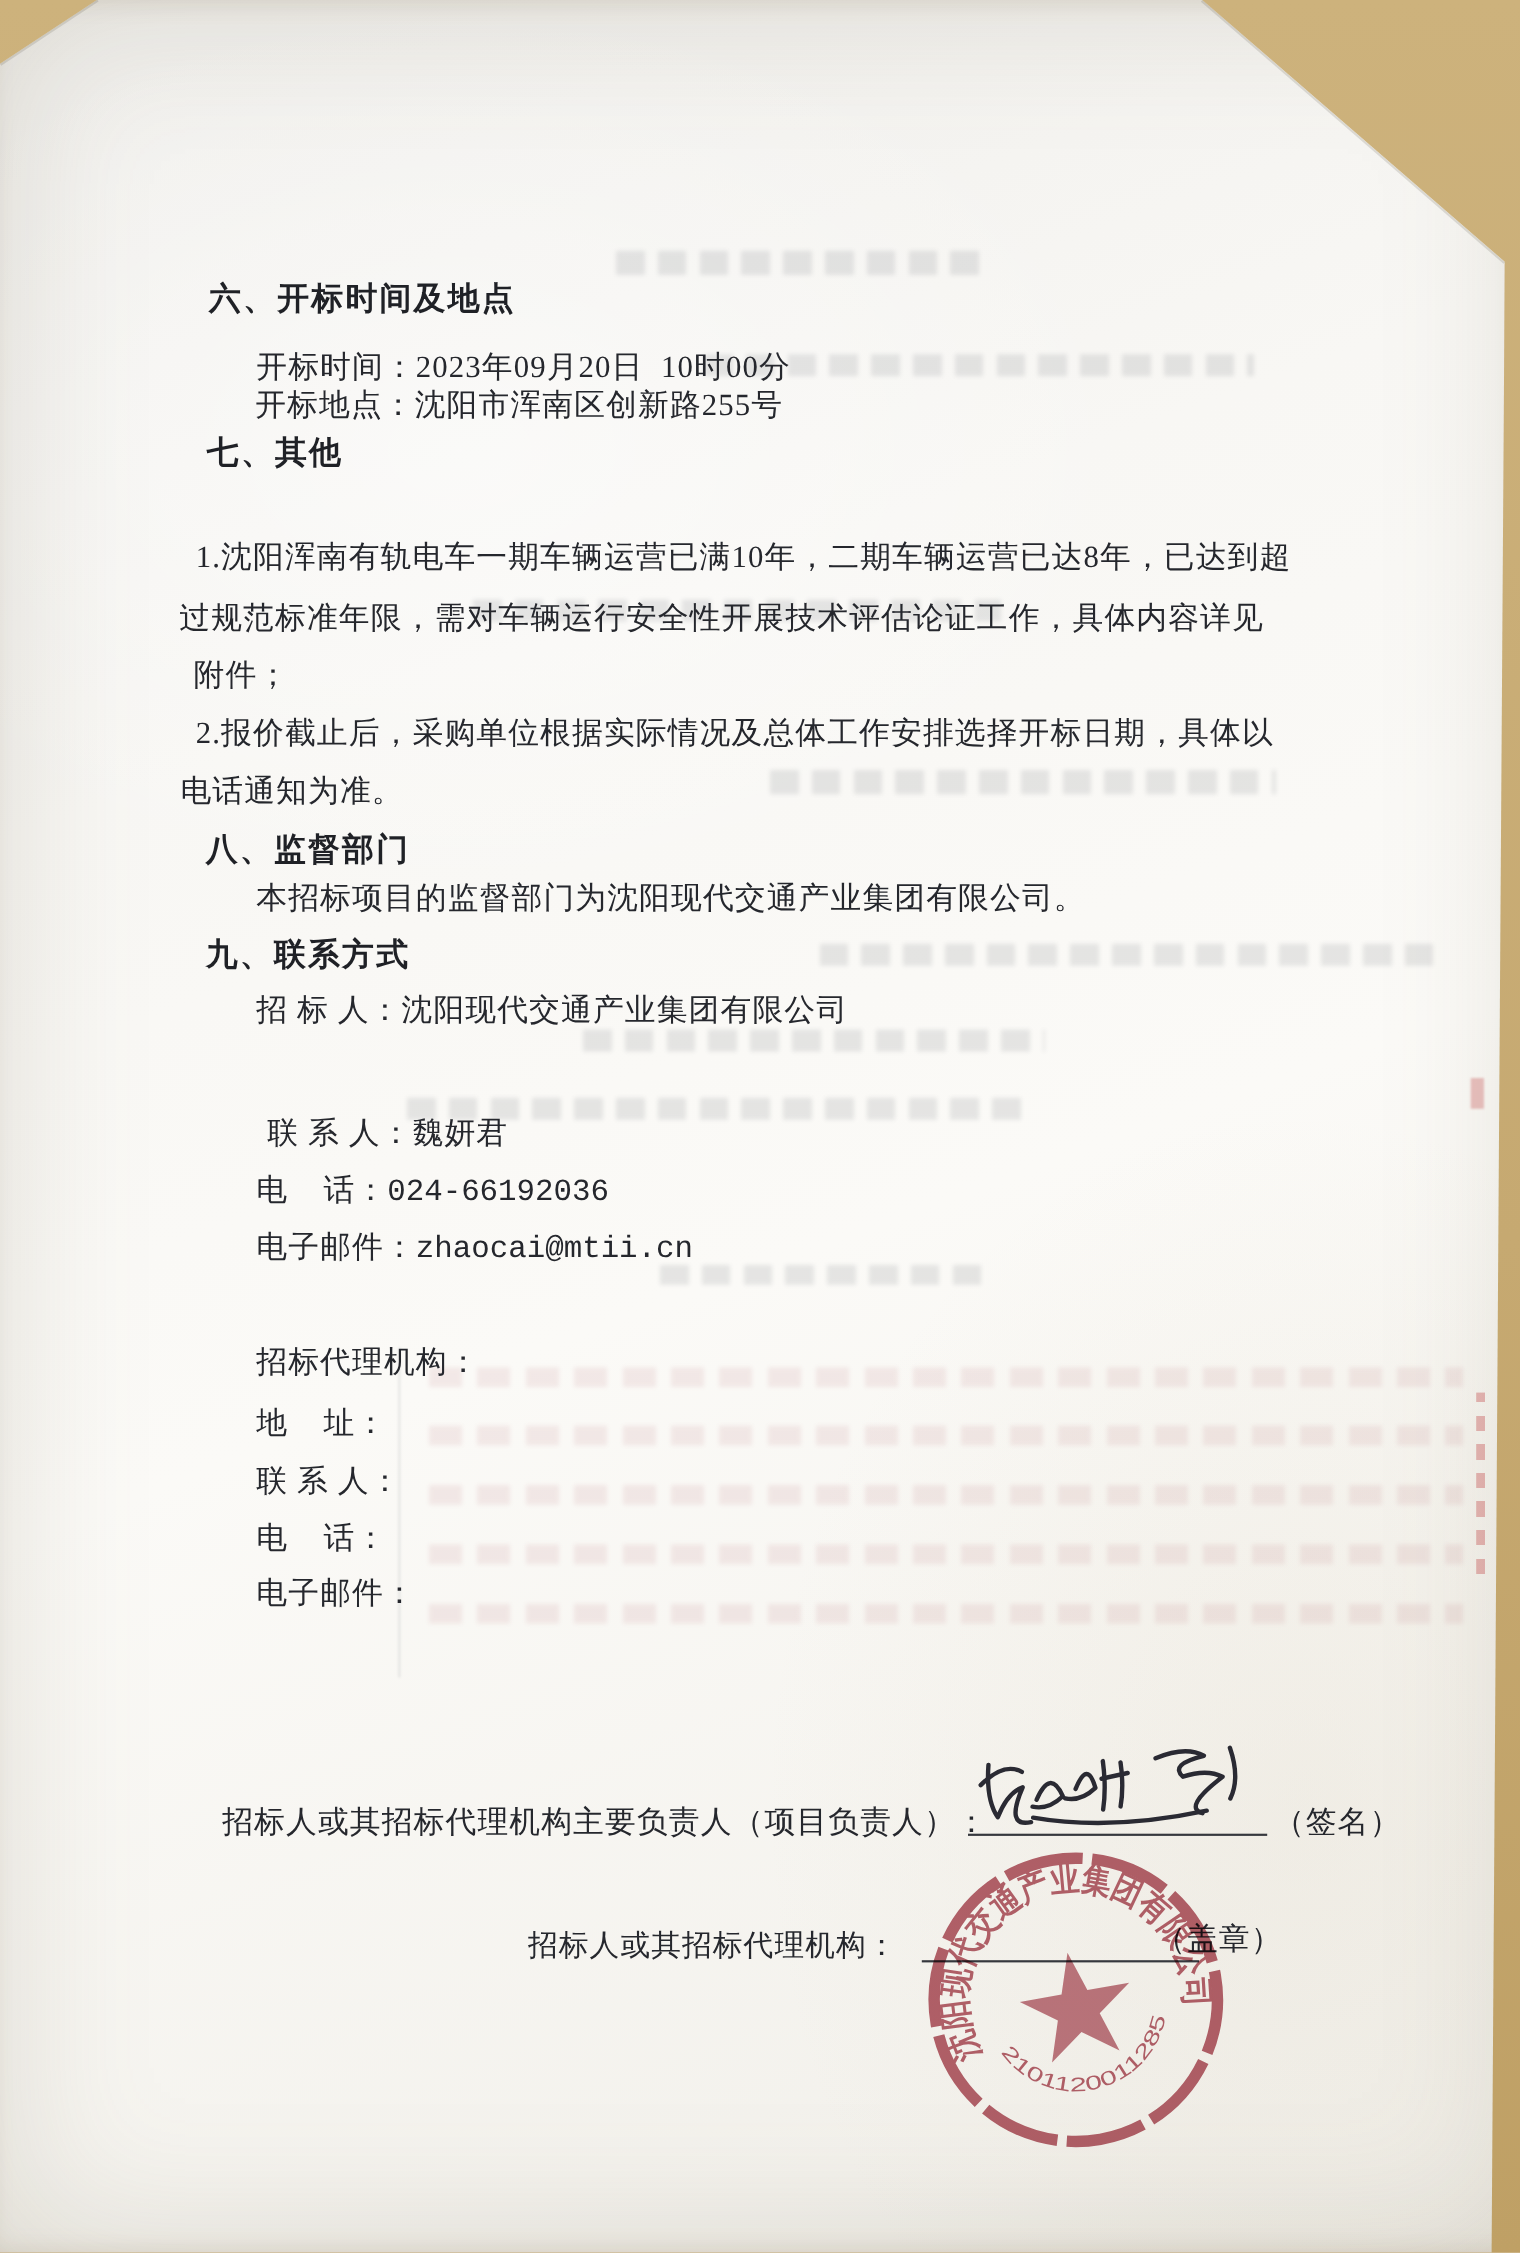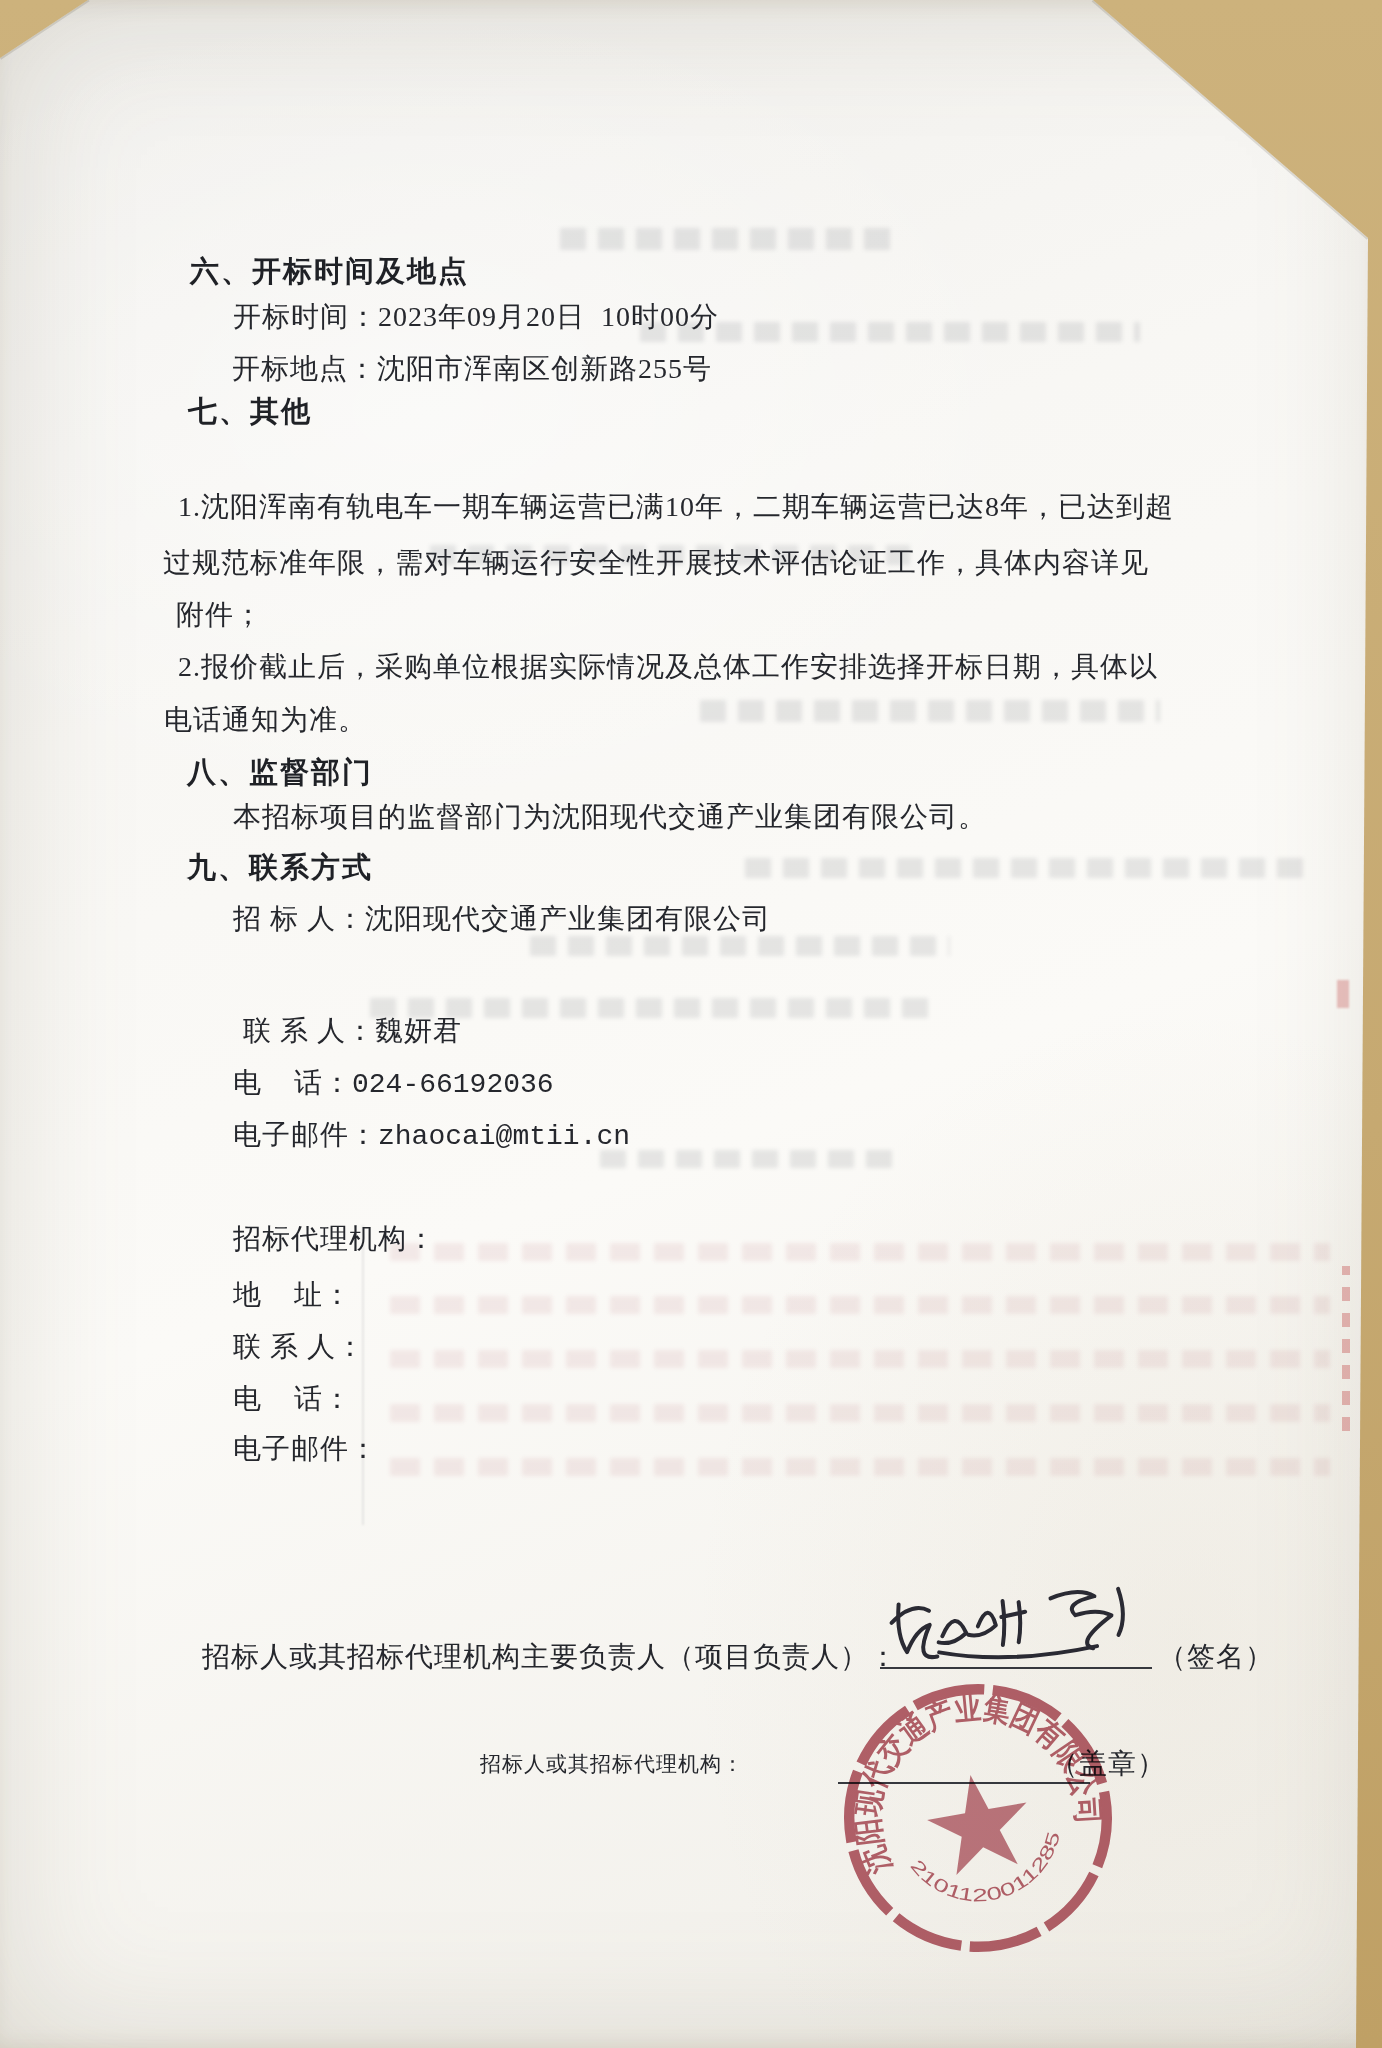--- a/index.html
+++ b/index.html
@@ -53,21 +53,21 @@
   <div class="ghost ghost-red" style="left:390px;top:1243px;width:940px;height:18px;"></div>
   <div class="ghost ghost-red" style="left:390px;top:1296px;width:940px;height:18px;"></div>
   <div class="ghost ghost-red" style="left:390px;top:1350px;width:940px;height:18px;"></div>
   <div class="ghost ghost-red" style="left:390px;top:1404px;width:940px;height:18px;"></div>
   <div class="ghost ghost-red" style="left:390px;top:1458px;width:940px;height:18px;"></div>
   <div class="ghost-vline" style="left:362px;top:1225px;height:300px;"></div>
   <div class="edge-red" style="left:1337px;top:980px;width:12px;height:28px;background:rgba(190,60,60,.30);filter:blur(1px);"></div>
   <div class="edge-red" style="left:1342px;top:1266px;width:8px;height:165px;background:repeating-linear-gradient(0deg,rgba(190,60,60,.35) 0 14px,transparent 14px 26px);"></div>
 
   <div class="hd" style="left:190px;top:252px;">六、开标时间及地点</div>
-  <div class="txt" style="left:233px;top:300px;">开标时间：2023年09月20日  10时00分</div>
+  <div class="txt" style="left:233px;top:318px;">开标时间：2023年09月20日  10时00分</div>
   <div class="txt" style="left:232px;top:352px;">开标地点：沈阳市浑南区创新路255号</div>
 
   <div class="hd" style="left:188px;top:392px;">七、其他</div>
   <div class="txt" style="left:178px;top:490px;">1.沈阳浑南有轨电车一期车辆运营已满10年，二期车辆运营已达8年，已达到超</div>
   <div class="txt" style="left:163px;top:546px;">过规范标准年限，需对车辆运行安全性开展技术评估论证工作，具体内容详见</div>
   <div class="txt" style="left:176px;top:598px;">附件；</div>
   <div class="txt" style="left:178px;top:650px;">2.报价截止后，采购单位根据实际情况及总体工作安排选择开标日期，具体以</div>
   <div class="txt" style="left:164px;top:703px;">电话通知为准。</div>
 
   <div class="hd" style="left:187px;top:753px;">八、监督部门</div>
@@ -82,21 +82,21 @@
   <div class="txt" style="left:233px;top:1222px;">招标代理机构：</div>
   <div class="txt" style="left:233px;top:1278px;">地    址：</div>
   <div class="txt" style="left:233px;top:1330px;">联 系 人：</div>
   <div class="txt" style="left:233px;top:1382px;">电    话：</div>
   <div class="txt" style="left:233px;top:1432px;">电子邮件：</div>
 
   <div class="txt" style="left:202px;top:1640px;">招标人或其招标代理机构主要负责人（项目负责人）：</div>
   <div class="uline" style="left:880px;top:1667px;width:272px;"></div>
   <div class="txt" style="left:1158px;top:1640px;">（签名）</div>
 
-  <div class="txt" style="left:480px;top:1752px;font-size:21px;text-align:right;">招标人或其招标代理机构：</div>
+  <div class="txt" style="left:480px;top:1752px;font-size:27px;text-align:right;">招标人或其招标代理机构：</div>
   <div class="uline" style="left:838px;top:1782px;width:252px;"></div>
   <div class="txt" style="left:1050px;top:1747px;">（盖章）</div>
 
   <svg class="sig" viewBox="0 0 280 92">
     <g fill="none" stroke="#2a2a33" stroke-width="4" stroke-linecap="round" stroke-linejoin="round">
       <path d="M10,34 q22,-20 38,-10"></path>
       <path d="M18,16 q-4,32 6,48 q10,-22 24,-26 q-18,36 6,32"></path>
       <path d="M60,50 q14,-28 24,-2 q-14,12 -28,8"></path>
       <path d="M96,42 q12,-26 18,0 q-14,12 -28,8"></path>
       <path d="M122,18 q2,24 -2,44"></path>

